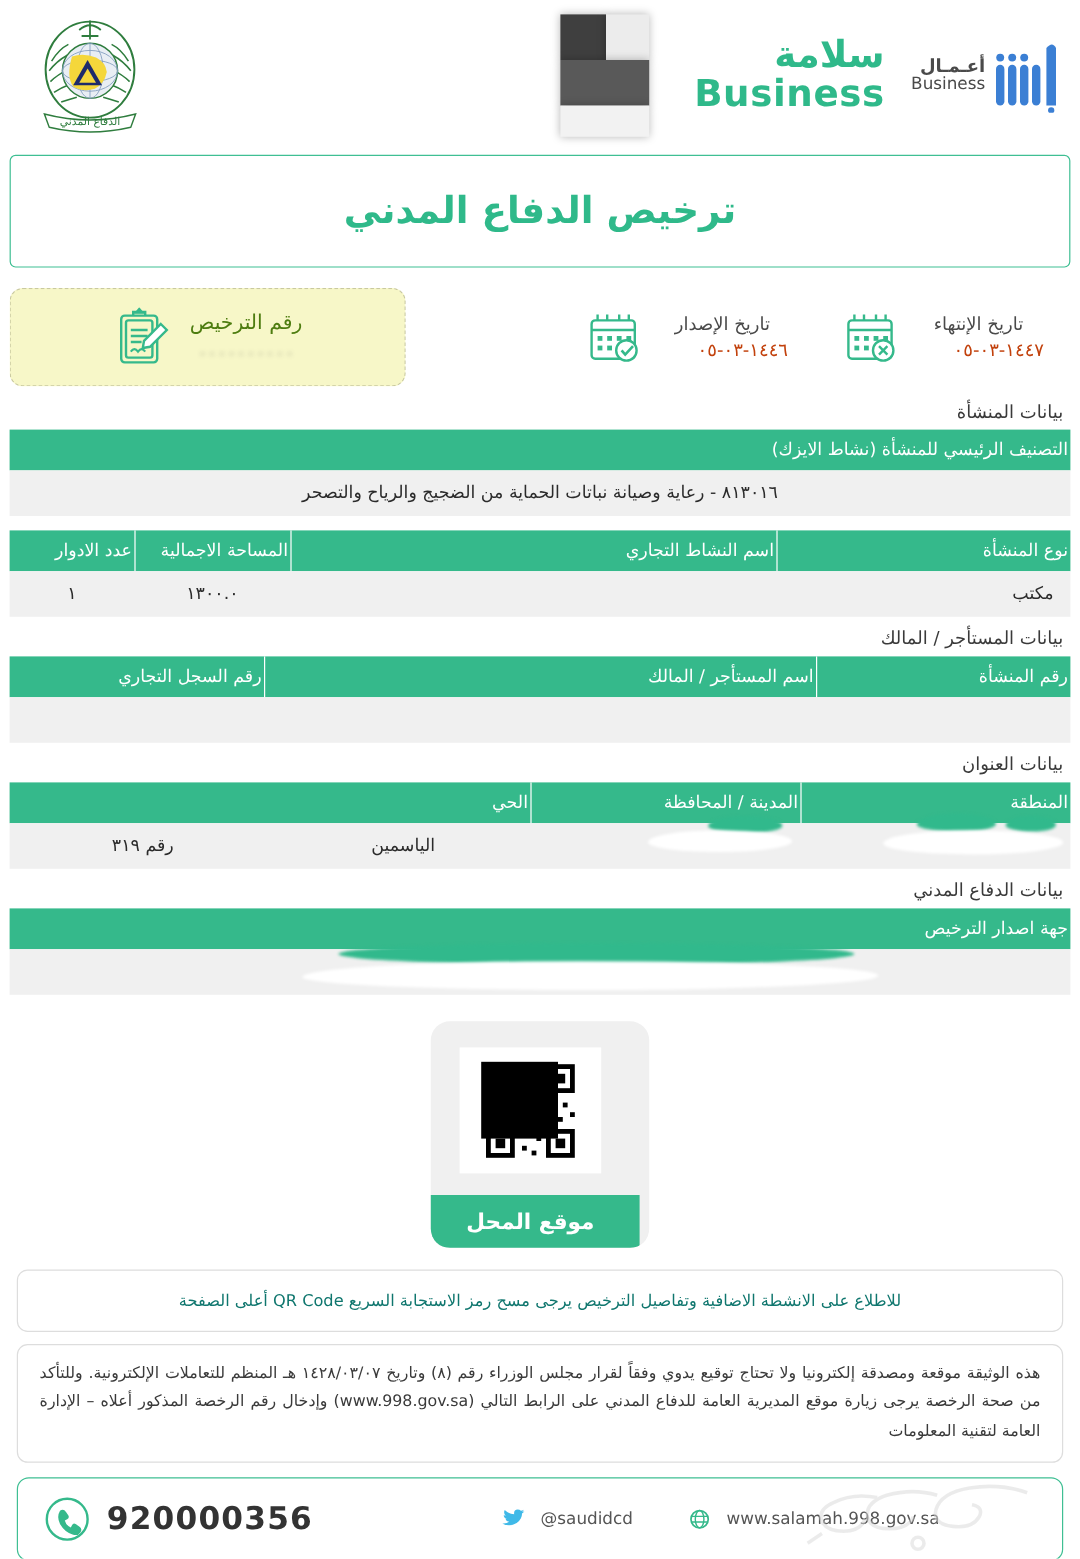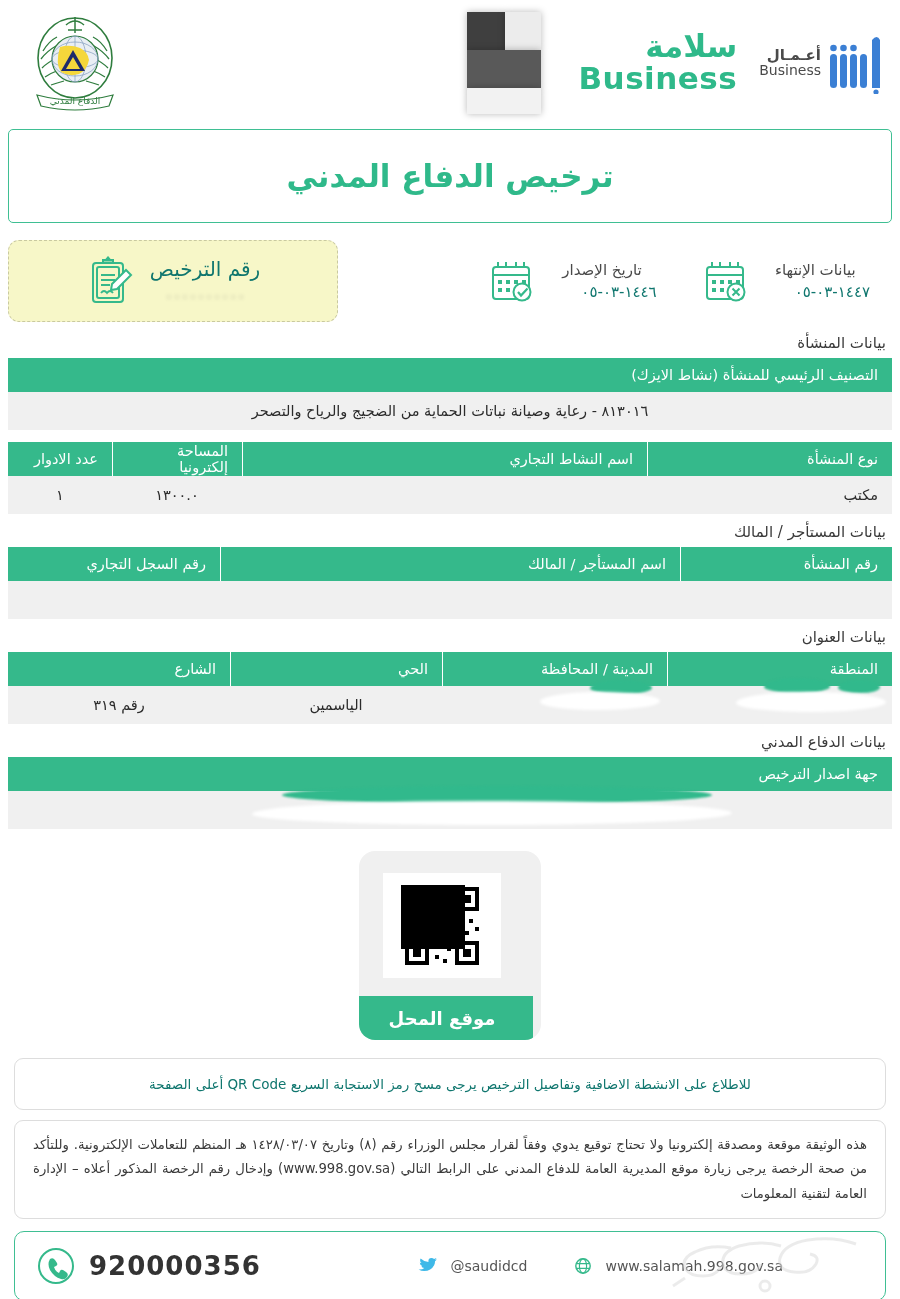--- a/index.html
+++ b/index.html
@@ -81,37 +81,37 @@
     gap: 0;
   }
   .info-block {
     display: flex;
     align-items: center;
     gap: 12px;
     padding: 0 22px;
   }
   .info-txt { text-align: center; line-height: 1.5; }
   .info-label { font-size: 15px; color: #4a4a4a; }
-  .info-value { font-size: 15px; color: #0f766e; letter-spacing: .5px; margin-left: 34px; }
+  .info-value { font-size: 15px; color: #c2410c; letter-spacing: .5px; margin-left: 34px; }
   .cal-ico { width: 48px; height: 48px; }
 
   .lic-box {
     margin-right: auto;
     width: 330px; height: 82px;
     background: #f7f7c8;
     border: 1.6px dashed #c9c9a0;
     border-radius: 11px;
     display: flex;
     align-items: center;
     justify-content: center;
     gap: 16px;
     position: relative;
   }
   .lic-txt { text-align:center; }
-  .lic-label { font-size: 20px; color:#0f766e; }
+  .lic-label { font-size: 17px; color:#4d7c0f; }
   .lic-value {
     font-size: 15px; color: #555; letter-spacing: 3px;
     filter: blur(2.2px); opacity:.65; margin-top: 6px;
   }
   .clip-ico { width: 48px; height: 50px; }
 
   
   .sec-label {
     margin: 9px 14px 6px 14px;
     font-size: 15px;
@@ -122,21 +122,21 @@
   .thead {
     background: #35b98b;
     display: flex;
     height: 34px;
   }
   .thead .th {
     color: #ffffff;
     font-size: 14.5px;
     display: flex;
     align-items: center;
-    padding: 0 14px;
+    padding: 0 2px;
     border-left: 1px solid #ffffff;
   }
   .thead .th:last-child { border-left: none; }
   .tbody {
     background: #f0f0f0;
     display: flex;
     min-height: 38px;
   }
   .tbody .td {
     font-size: 14.5px;
@@ -326,21 +326,21 @@
   </div>
 
   <div class="title-card">
     <div class="t">ترخيص الدفاع المدني</div>
   </div>
 
   <div class="info-strip">
 
     <div class="info-block">
       <div class="info-txt">
-        <div class="info-label">بيانات الإنتهاء</div>
+        <div class="info-label">تاريخ الإنتهاء</div>
         <div class="info-value">١٤٤٧-٠٣-٠٥</div>
       </div>
       <svg class="cal-ico" viewBox="0 0 48 48">
         <g fill="none" stroke="#35b98b" stroke-width="2">
           <rect x="6" y="10" width="36" height="32" rx="3"></rect>
           <path d="M11 10 v-5 M19 10 v-5 M29 10 v-5 M37 10 v-5"></path>
           <path d="M6 18 h36"></path>
         </g>
         <g fill="#35b98b">
           <rect x="11" y="23" width="4" height="4"></rect>
@@ -407,21 +407,21 @@
       <div class="td c-center" style="flex:1">٨١٣٠١٦ - رعاية وصيانة نباتات الحماية من الضجيج والرياح والتصحر</div>
     </div>
   </div>
 
   <div style="height:12px"></div>
 
   <div class="tbl">
     <div class="thead">
       <div class="th c-right" style="flex:0 0 245px">نوع المنشأة</div>
       <div class="th c-right" style="flex:1">اسم النشاط التجاري</div>
-      <div class="th c-right" style="flex:0 0 130px">المساحة إلكترونيا</div>
+      <div class="th c-right" style="flex:0 0 130px">المساحة الاجمالية</div>
       <div class="th c-right" style="flex:0 0 104px">عدد الادوار</div>
     </div>
     <div class="tbody">
       <div class="td c-right" style="flex:0 0 245px">مكتب</div>
       <div class="td c-center" style="flex:1"></div>
       <div class="td c-center" style="flex:0 0 130px">١٣٠٠.٠</div>
       <div class="td c-center" style="flex:0 0 104px">١</div>
     </div>
   </div>
 
@@ -438,21 +438,20 @@
       <div class="td c-center" style="flex:0 0 212px"></div>
     </div>
   </div>
 
   <div class="sec-label">بيانات العنوان</div>
   <div class="tbl" style="position:relative">
     <div class="thead">
       <div class="th c-right" style="flex:0 0 225px">المنطقة</div>
       <div class="th c-right" style="flex:0 0 225px">المدينة / المحافظة</div>
       <div class="th c-right" style="flex:0 0 212px">الحي</div>
-      <div class="th c-right" style="flex:1">الشارع</div>
     </div>
     <div class="tbody">
       <div class="td c-center" style="flex:0 0 225px"></div>
       <div class="td c-center" style="flex:0 0 225px"></div>
       <div class="td c-center" style="flex:0 0 212px">الياسمين</div>
       <div class="td c-center" style="flex:1">رقم ٣١٩</div>
     </div>
 
     <div class="smudge" style="right:12px;top:28px;width:42px;height:13px;"></div>
     <div class="smudge" style="right:62px;top:26px;width:66px;height:15px;"></div>

